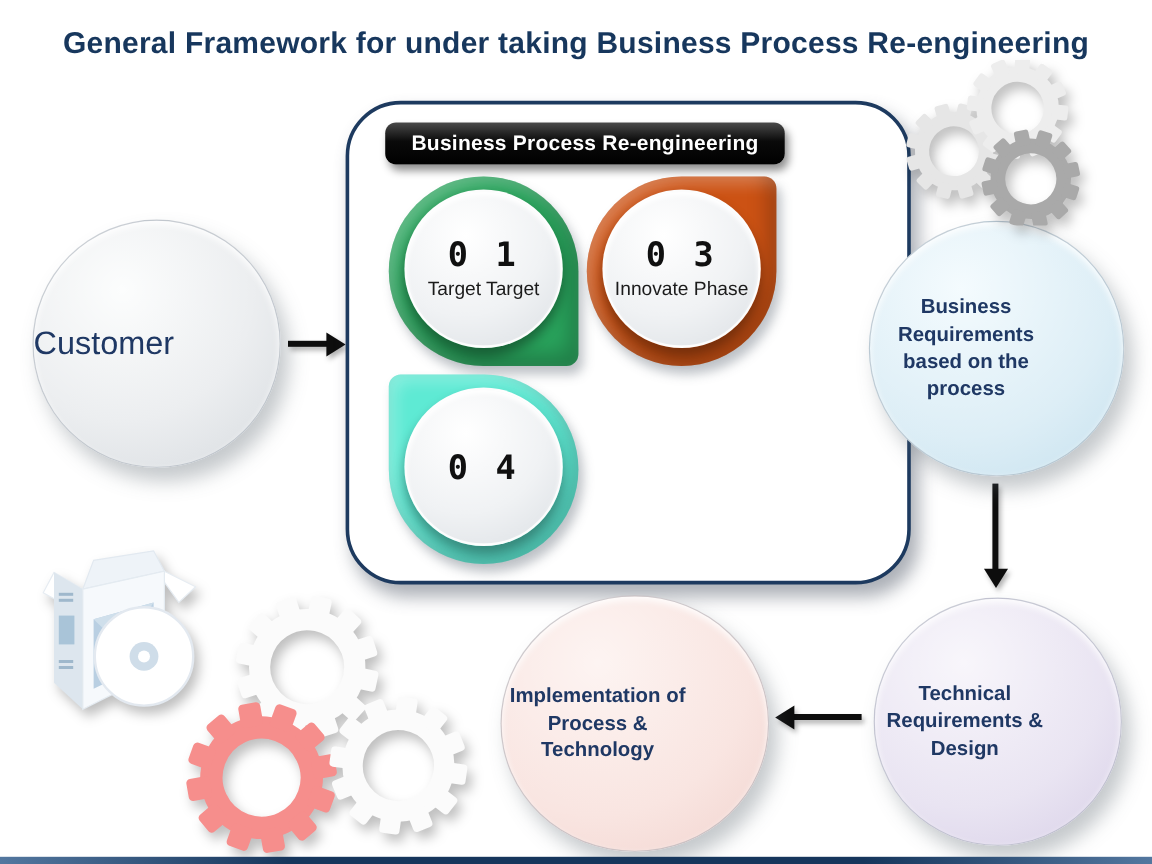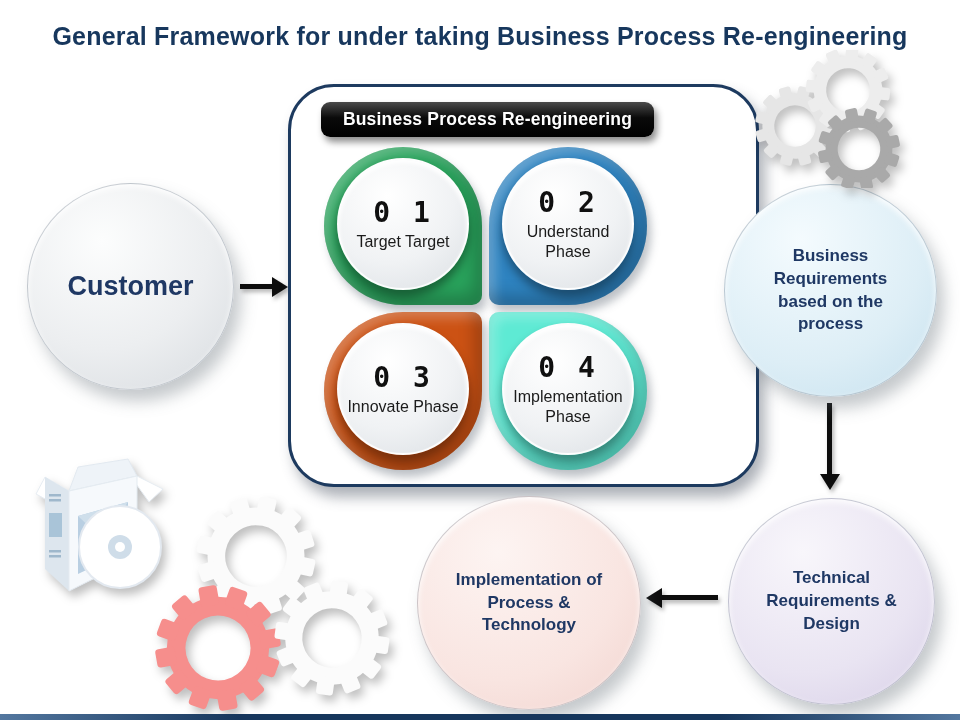--- a/index.html
+++ b/index.html
@@ -13,31 +13,31 @@
   
   .title {
     position:absolute; top:22px; left:0; width:100%;
     text-align:center; font-size:25px; font-weight:600;
     color:#17375d; letter-spacing:.2px;
   }
 
   
   .node {
     position:absolute; border-radius:50%;
-    display:flex; align-items:center; justify-content:center; text-align:center;
+    display:flex; align-items:center; justify-content:flex-start; text-align:center;
     box-shadow: 7px 11px 16px rgba(90,100,110,.35), inset 0 3px 6px rgba(255,255,255,.9);
     border:1px solid rgba(150,160,170,.45);
   }
   .node-label { color:#1f3864; font-weight:600; line-height:1.35; }
 
   .customer-node {
     left:27px; top:183px; width:207px; height:207px;
     background: radial-gradient(circle at 36% 28%, #fcfdfd, #eceef0 55%, #d9dde1 95%);
   }
-  .customer-node .node-label { font-size:27px; font-weight:bold; }
+  .customer-node .node-label { font-size:27px; font-weight:normal; }
 
   .business-node {
     left:724px; top:184px; width:213px; height:213px;
     background: radial-gradient(circle at 36% 26%, #f4fbfe, #ddeef6 60%, #c8e2ef 96%);
   }
   .business-node .node-label { font-size:17px; width:160px; }
 
   .technical-node {
     left:728px; top:498px; width:207px; height:207px;
     background: radial-gradient(circle at 36% 26%, #f8f6fb, #e9e4f2 60%, #d9d1e8 96%);
@@ -171,38 +171,31 @@
     <div class="bpr-badge">Business Process Re-engineering</div>
     <div class="quadrants">
 
       <div class="quad quad-tl" style="background: rgb(41, 163, 92);">
         <div class="phase-circle">
           <div class="phase-number">0 1</div>
           <p class="phase-name">Target Target</p>
         </div>
       </div>
 
-      <div class="quad quad-tr" style="background: rgb(46, 131, 192);">
-        <div class="phase-circle">
-          <div class="phase-number">0 2</div>
-          <p class="phase-name">Understand Phase</p>
-        </div>
-      </div>
 
       <div class="quad quad-bl" style="background: rgb(204, 82, 20);">
         <div class="phase-circle">
           <div class="phase-number">0 3</div>
           <p class="phase-name">Innovate Phase</p>
         </div>
       </div>
 
       <div class="quad quad-br" style="background: #5eead4;">
         <div class="phase-circle">
           <div class="phase-number">0 4</div>
-          <p class="phase-name">Implementation Phase</p>
         </div>
       </div>
 
     </div>
   </div>
 
   <div class="node business-node">
     <div class="node-label">Business Requirements based on the process</div>
   </div>
 

